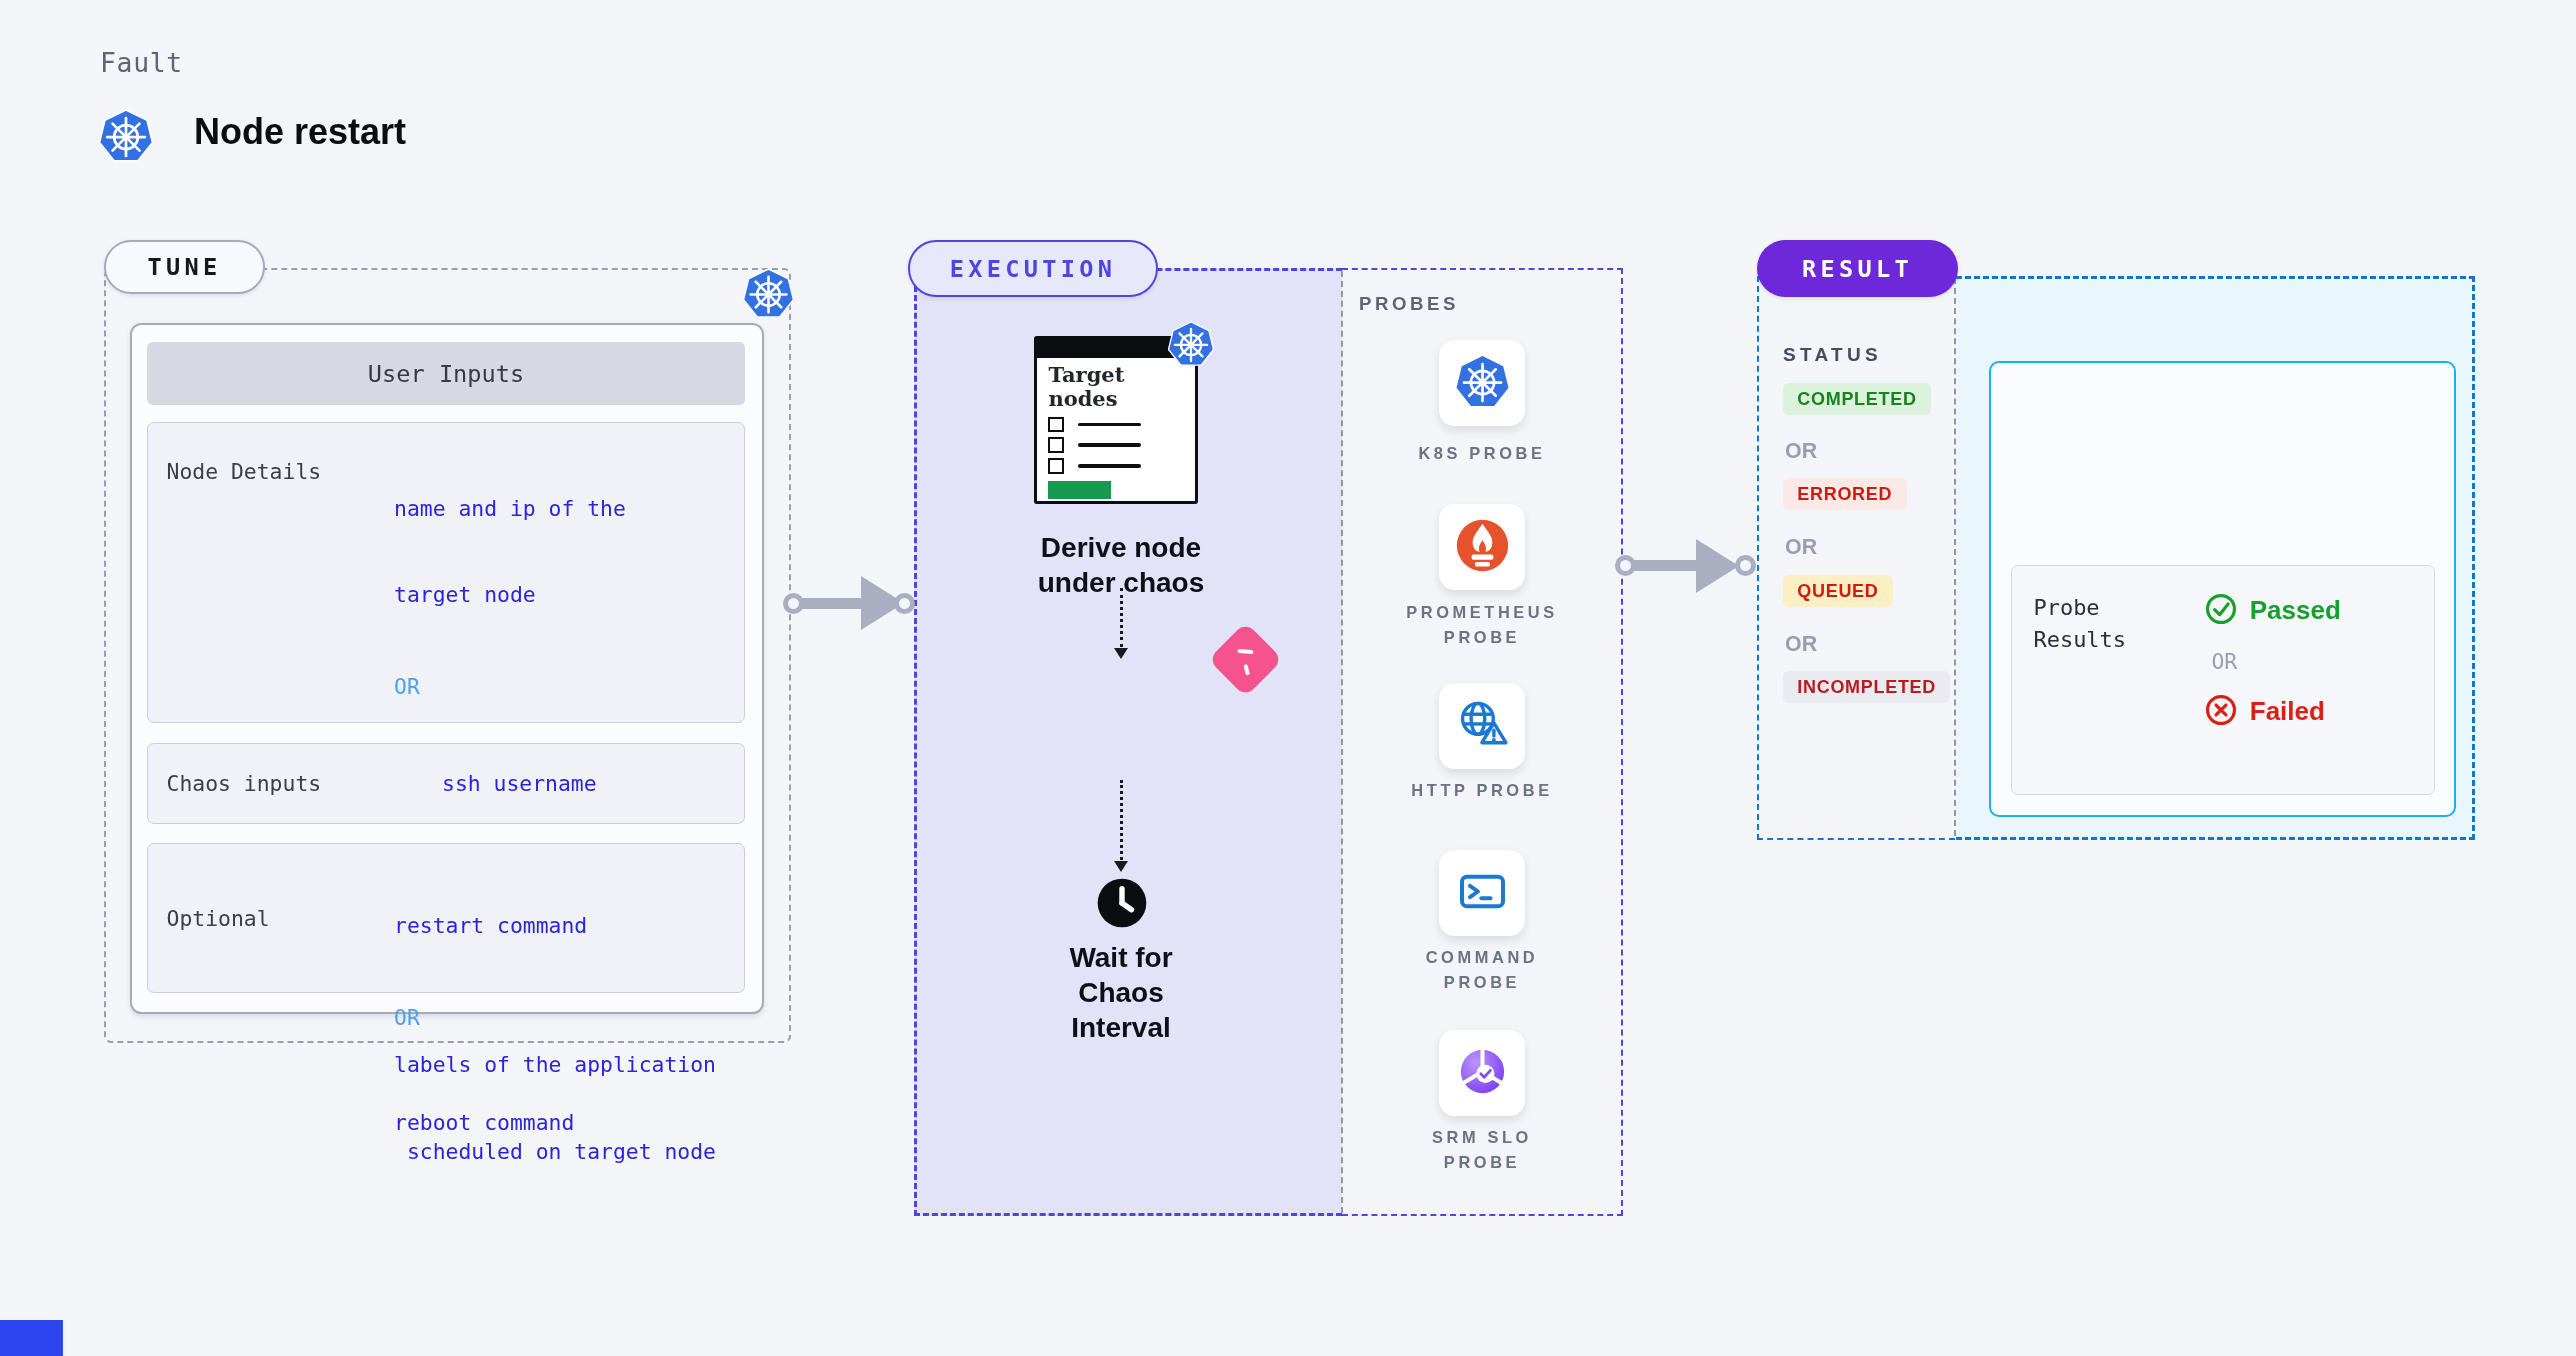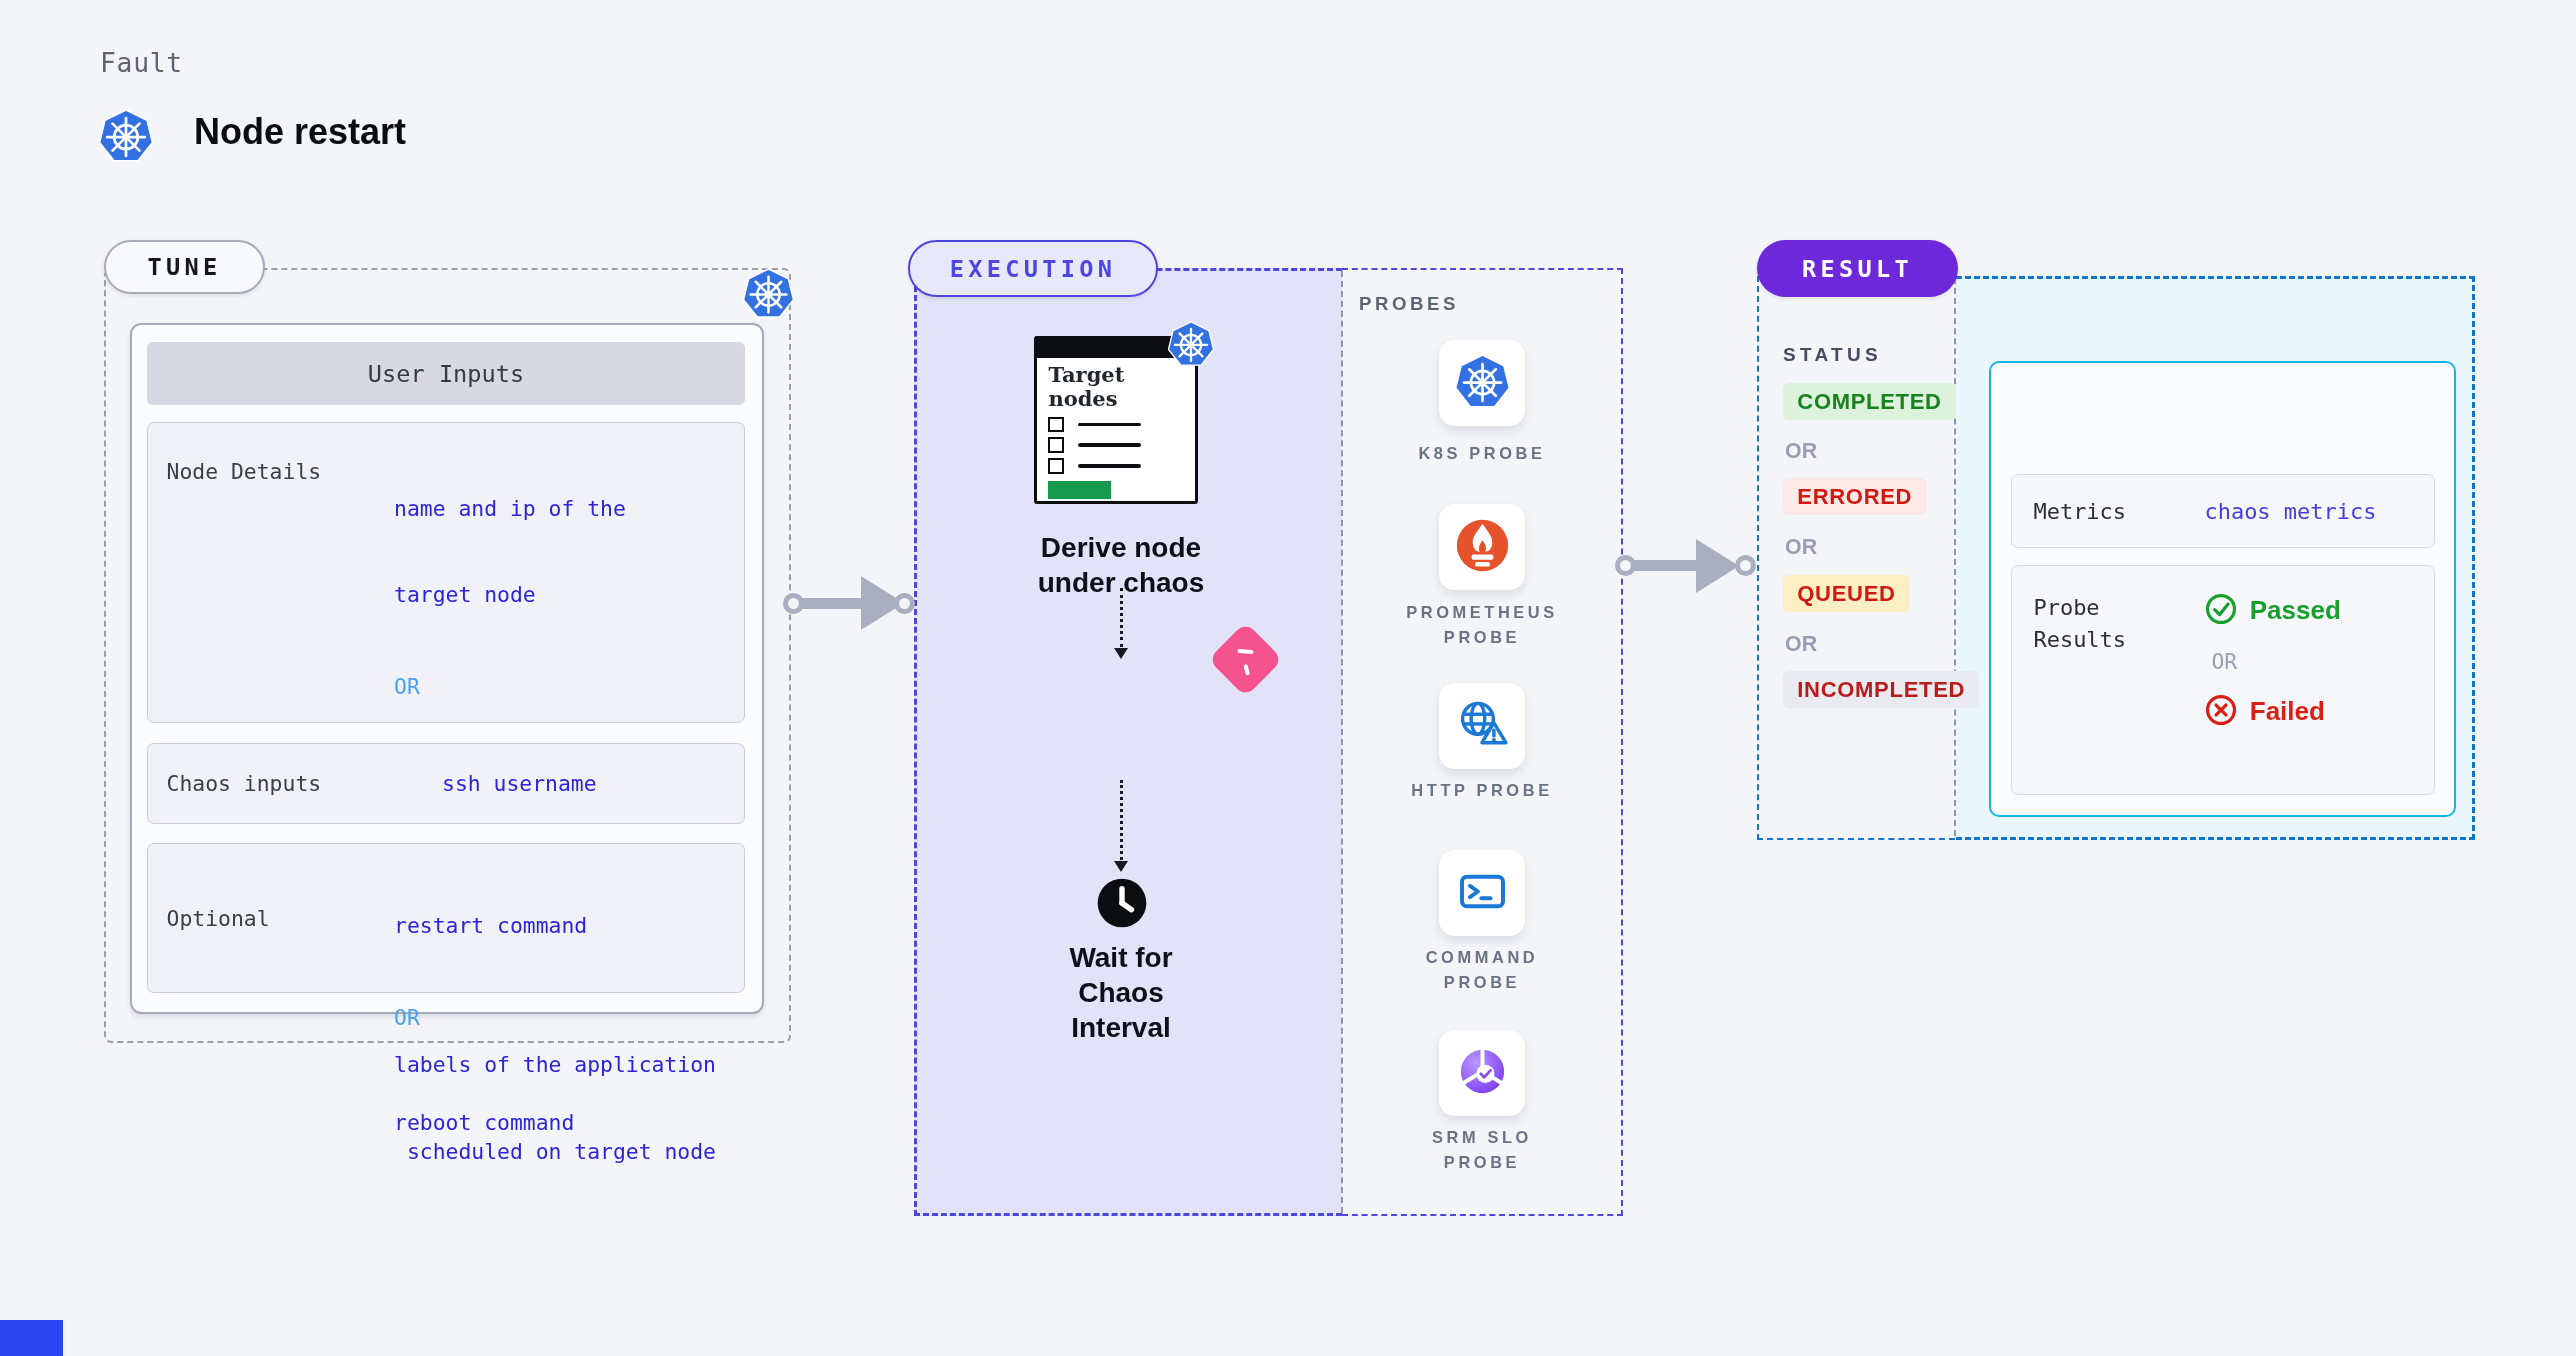--- a/index.html
+++ b/index.html
@@ -80,21 +80,21 @@
                display:flex; align-items:center; justify-content:center;
                box-shadow:0 4.3px 10px rgba(20,24,40,.10);}
   .probe-label{ width:214px; text-align:center; font-size:16.4px; font-weight:bold; letter-spacing:3.6px;
                 color:#6A7283; line-height:1.55;}
 
   
   .status-box{ left:1757px; top:276px; width:198px; height:564px; border:2.1px dashed #1274D4; border-right:none;}
   .cyan-box{ left:1956px; top:276px; width:519px; height:564px; background:#E9F6FB;
              border:3.6px dashed #1076CC; border-left:none;}
   .status-heading{ font-size:19px; font-weight:bold; letter-spacing:4.3px; color:#454C5E;}
-  .badge{ display:inline-block; padding:5.7px 14.3px; border-radius:5.7px; font-weight:bold; font-size:22px;
+  .badge{ display:inline-block; padding:5.7px 14.3px; border-radius:5.7px; font-weight:bold; font-size:18px;
           font-family:"Liberation Sans", sans-serif; letter-spacing:0.7px;}
   .orlab{ font-size:21.4px; font-weight:bold; color:#989EB0; font-family:"Liberation Sans", sans-serif;}
 
   .output-box{ left:1989px; top:361px; width:467px; height:456px; background:#FBFCFF;
                border:2.9px solid #14B4E8; border-radius:10px; z-index:2;}
   .output-header{ left:2011px; top:387px; width:424px; height:70px; background:#D4D4DE; border-radius:5.7px;
                   display:flex; align-items:center; justify-content:center; font-size:24px; color:#585E6D;}
   .output-row{ background:#F6F7FB; border:1.4px solid #D7DAE3; border-radius:7.1px;}
   .metrics-label{ font-size:22px; color:#2A2F3A;}
   .metrics-value{ font-size:22px; color:#453CE2;}
@@ -364,24 +364,20 @@
   <span class="abs orlab" style="left:1785px; top:439px;">OR</span>
   <span class="abs badge" style="left: 1783px; top: 478px; background: rgb(251, 233, 232); color: rgb(209, 26, 15);">ERRORED</span>
   <span class="abs orlab" style="left:1785px; top:535px;">OR</span>
   <span class="abs badge" style="left: 1783px; top: 575px; background: rgb(252, 239, 195); color: rgb(209, 26, 15);">QUEUED</span>
   <span class="abs orlab" style="left:1785px; top:632px;">OR</span>
   <span class="abs badge" style="left: 1783px; top: 671px; background: rgb(234, 235, 241); color: #b91c1c;">INCOMPLETED</span>
 
   <div class="abs output-box"></div>
   <div class="abs output-header mono">Output</div>
 
-  <div class="abs output-row row-flex" style="left:2011px; top:474px; width:424px; height:74px; z-index:3; padding-left:21.4px;">
-    <span class="metrics-label mono" style="width:171px;">Metrics</span>
-    <span class="metrics-value mono">chaos metrics</span>
-  </div>
 
   <div class="abs output-row" style="left:2011px; top:565px; width:424px; height:230px; z-index:3; display:flex; padding:26px 0 0 21.4px;">
     <div class="metrics-label mono" style="width:171px; line-height:1.45;">Probe Results</div>
     <div>
       <div class="row-flex">
         <span>
           <svg width="34" height="34" viewBox="0 0 48 48">
             <circle cx="24" cy="24" r="19" fill="none" stroke="#17A02C" stroke-width="4.5"></circle>
             <path d="M15 25 l7 7 l12 -15" fill="none" stroke="#17A02C" stroke-width="4.5" stroke-linecap="round" stroke-linejoin="round"></path>
           </svg>

